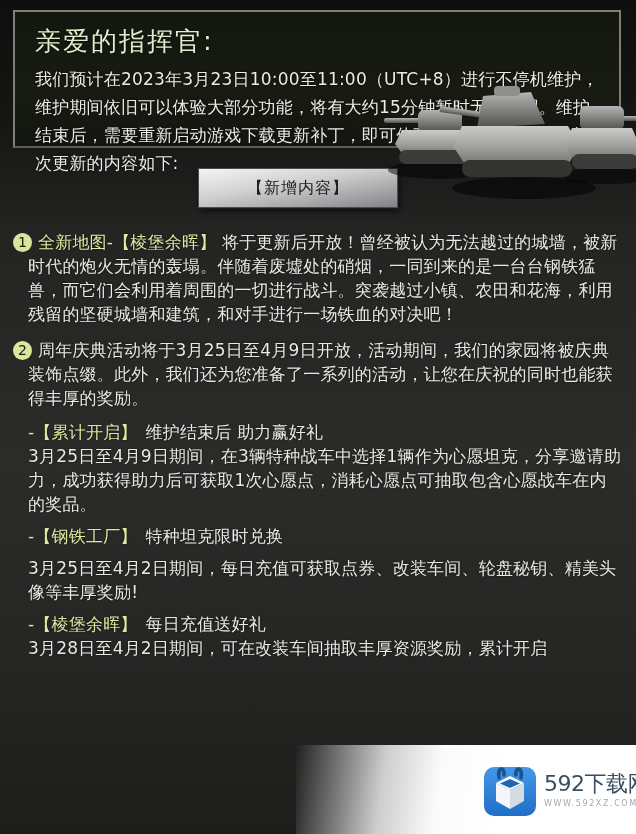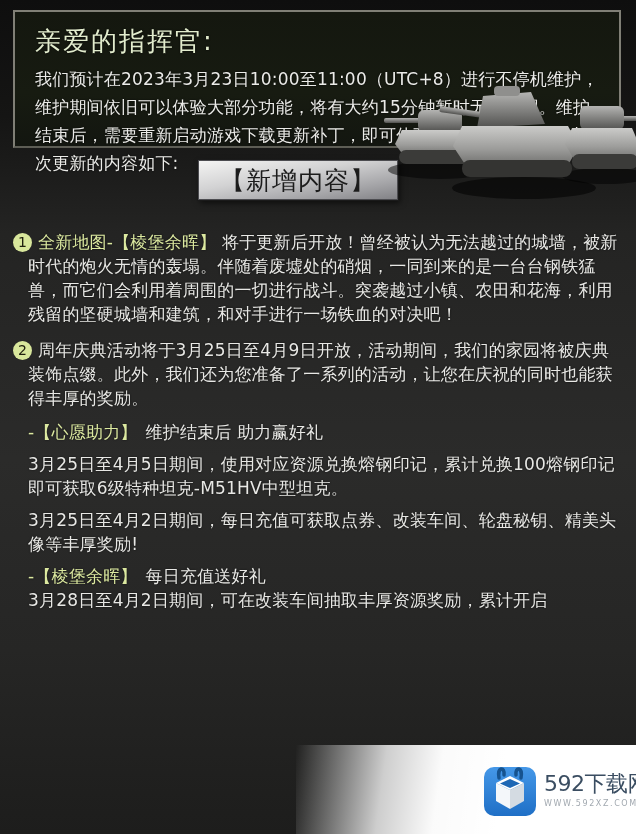--- a/index.html
+++ b/index.html
@@ -20,25 +20,25 @@
     text-shadow:0 0 2px rgba(0,0,0,.8);
   }
   .notice-body{
     color:#ebebe8;font-size:17px;line-height:28px;letter-spacing:.2px;margin:0;
     text-shadow:0 0 2px rgba(0,0,0,.8);
   }
   
   .tanks{position:absolute;right:-2px;top:84px;z-index:3;}
   
   .section-header{
-    position:absolute;left:198px;top:160px;width:198px;height:38px;z-index:2;
+    position:absolute;left:198px;top:168px;width:198px;height:38px;z-index:2;
     background:linear-gradient(170deg,#f4f4f3 0%,#d2d2d3 40%,#a5a5a8 75%,#828286 100%);
     border:1px solid #4c4c50;box-shadow:0 0 0 1px #1a1a1a,2px 3px 6px rgba(0,0,0,.6);
     display:flex;align-items:center;justify-content:center;
-    color:#1c1c1c;font-size:25px;letter-spacing:1px;
+    color:#1c1c1c;font-size:16px;letter-spacing:1px;
   }
   
   .content{
     position:absolute;left:28px;top:230px;width:594px;z-index:2;
     color:#e8e8e5;font-size:17px;line-height:24px;letter-spacing:.2px;
     text-shadow:0 0 2px rgba(0,0,0,.7);
   }
   .accent{color:#dce9a0;text-align:center;}
   .num-badge{
     display:inline-block;width:19px;height:19px;border-radius:50%;
@@ -113,26 +113,29 @@
     <div class="item">
       <span class="num-badge">1</span><span class="accent">全新地图-【棱堡余晖】</span> <span>将于更新后开放！曾经被认为无法越过的城墙，被新时代的炮火无情的轰塌。伴随着废墟处的硝烟，一同到来的是一台台钢铁猛兽，而它们会利用着周围的一切进行战斗。突袭越过小镇、农田和花海，利用残留的坚硬城墙和建筑，和对手进行一场铁血的对决吧！</span>
     </div>
 
     <div class="item second">
       <span class="num-badge">2</span><span>周年庆典活动将于3月25日至4月9日开放，活动期间，我们的家园将被庆典装饰点缀。此外，我们还为您准备了一系列的活动，让您在庆祝的同时也能获得丰厚的奖励。</span>
     </div>
 
     <div class="sub">
       <div class="sub-title">
-        <span class="accent">-【心愿助力】</span><span>维护结束后 助力赢好礼</span>
+        <span class="accent">-【累计开启】</span><span>维护结束后 助力赢好礼</span>
       </div>
+      <p class="sub-body">3月25日至4月9日期间，在3辆特种战车中选择1辆作为心愿坦克，分享邀请助力，成功获得助力后可获取1次心愿点，消耗心愿点可抽取包含心愿战车在内的奖品。</p>
     </div>
 
     <div class="sub">
-      <p class="sub-body">3月25日至4月5日期间，使用对应资源兑换熔钢印记，累计兑换100熔钢印记即可获取6级特种坦克-M51HV中型坦克。</p>
+      <div class="sub-title">
+        <span class="accent">-【钢铁工厂】</span><span>特种坦克限时兑换</span>
+      </div>
     </div>
 
     <div class="sub">
       <p class="sub-body">3月25日至4月2日期间，每日充值可获取点券、改装车间、轮盘秘钥、精美头像等丰厚奖励!</p>
     </div>
 
 
     <div class="sub">
       <div class="sub-title">
         <span class="accent">-【棱堡余晖】</span><span>每日充值送好礼</span>

